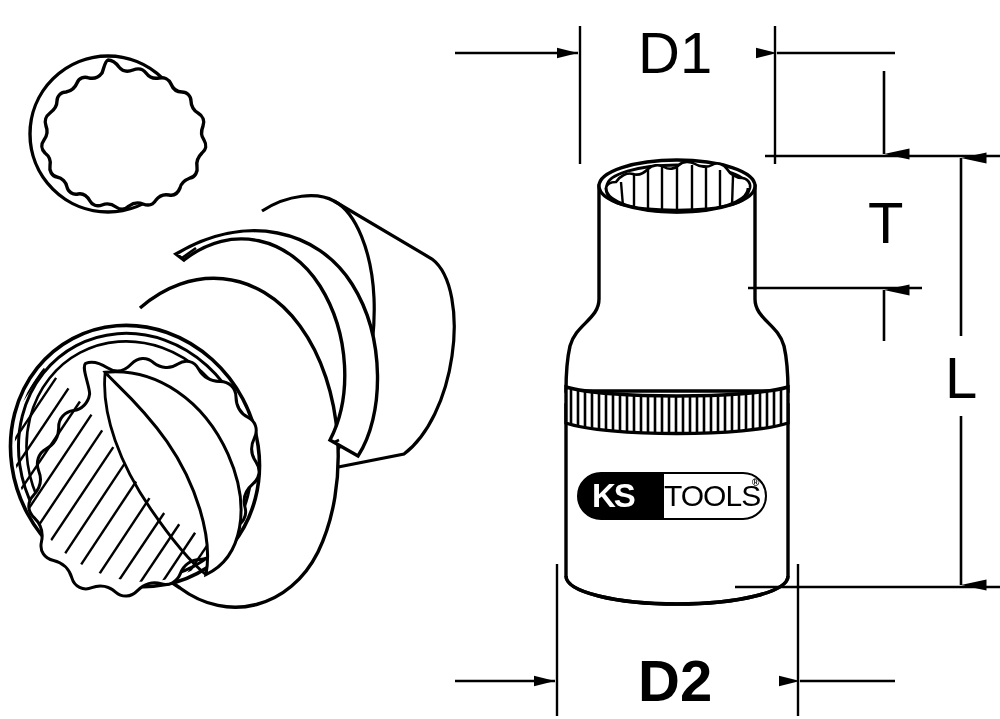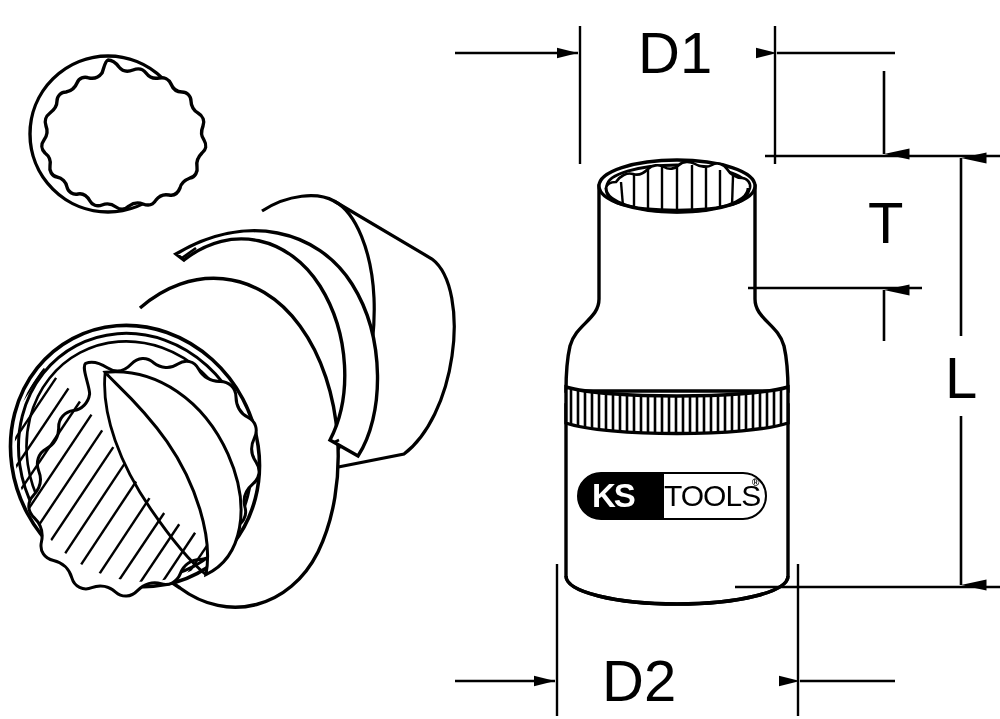--- a/index.html
+++ b/index.html
@@ -405,21 +405,21 @@
     </g>
 
   </svg>
 
   <div class="ov ov-dim" style="left:638px; top:8px;" data-bind="labels.d1">D1</div>
 
   <div class="ov ov-dim" style="left:868px; top:178px;" data-bind="labels.t">T</div>
 
   <div class="ov ov-dim" style="left:945px; top:333px;" data-bind="labels.l">L</div>
 
-  <div class="ov ov-dim" style="left:602px; top:636px;" data-bind="labels.d2">D2</div>
+  <div class="ov ov-dim" style="left:638px; top:636px;font-weight:bold;" data-bind="labels.d2">D2</div>
 
   <div class="ov ov-logo-ks" style="left:592px; top:463px;" data-bind="logo.brand_ks">KS</div>
 
   <div class="ov ov-logo-tools" style="left:664px; top:465px;" data-bind="logo.brand_tools">TOOLS</div>
 
   <div class="ov ov-logo-reg" style="left:752px; top:462px;" data-bind="logo.registered_mark">®</div>
 
 </div>
 
 </body></html>

